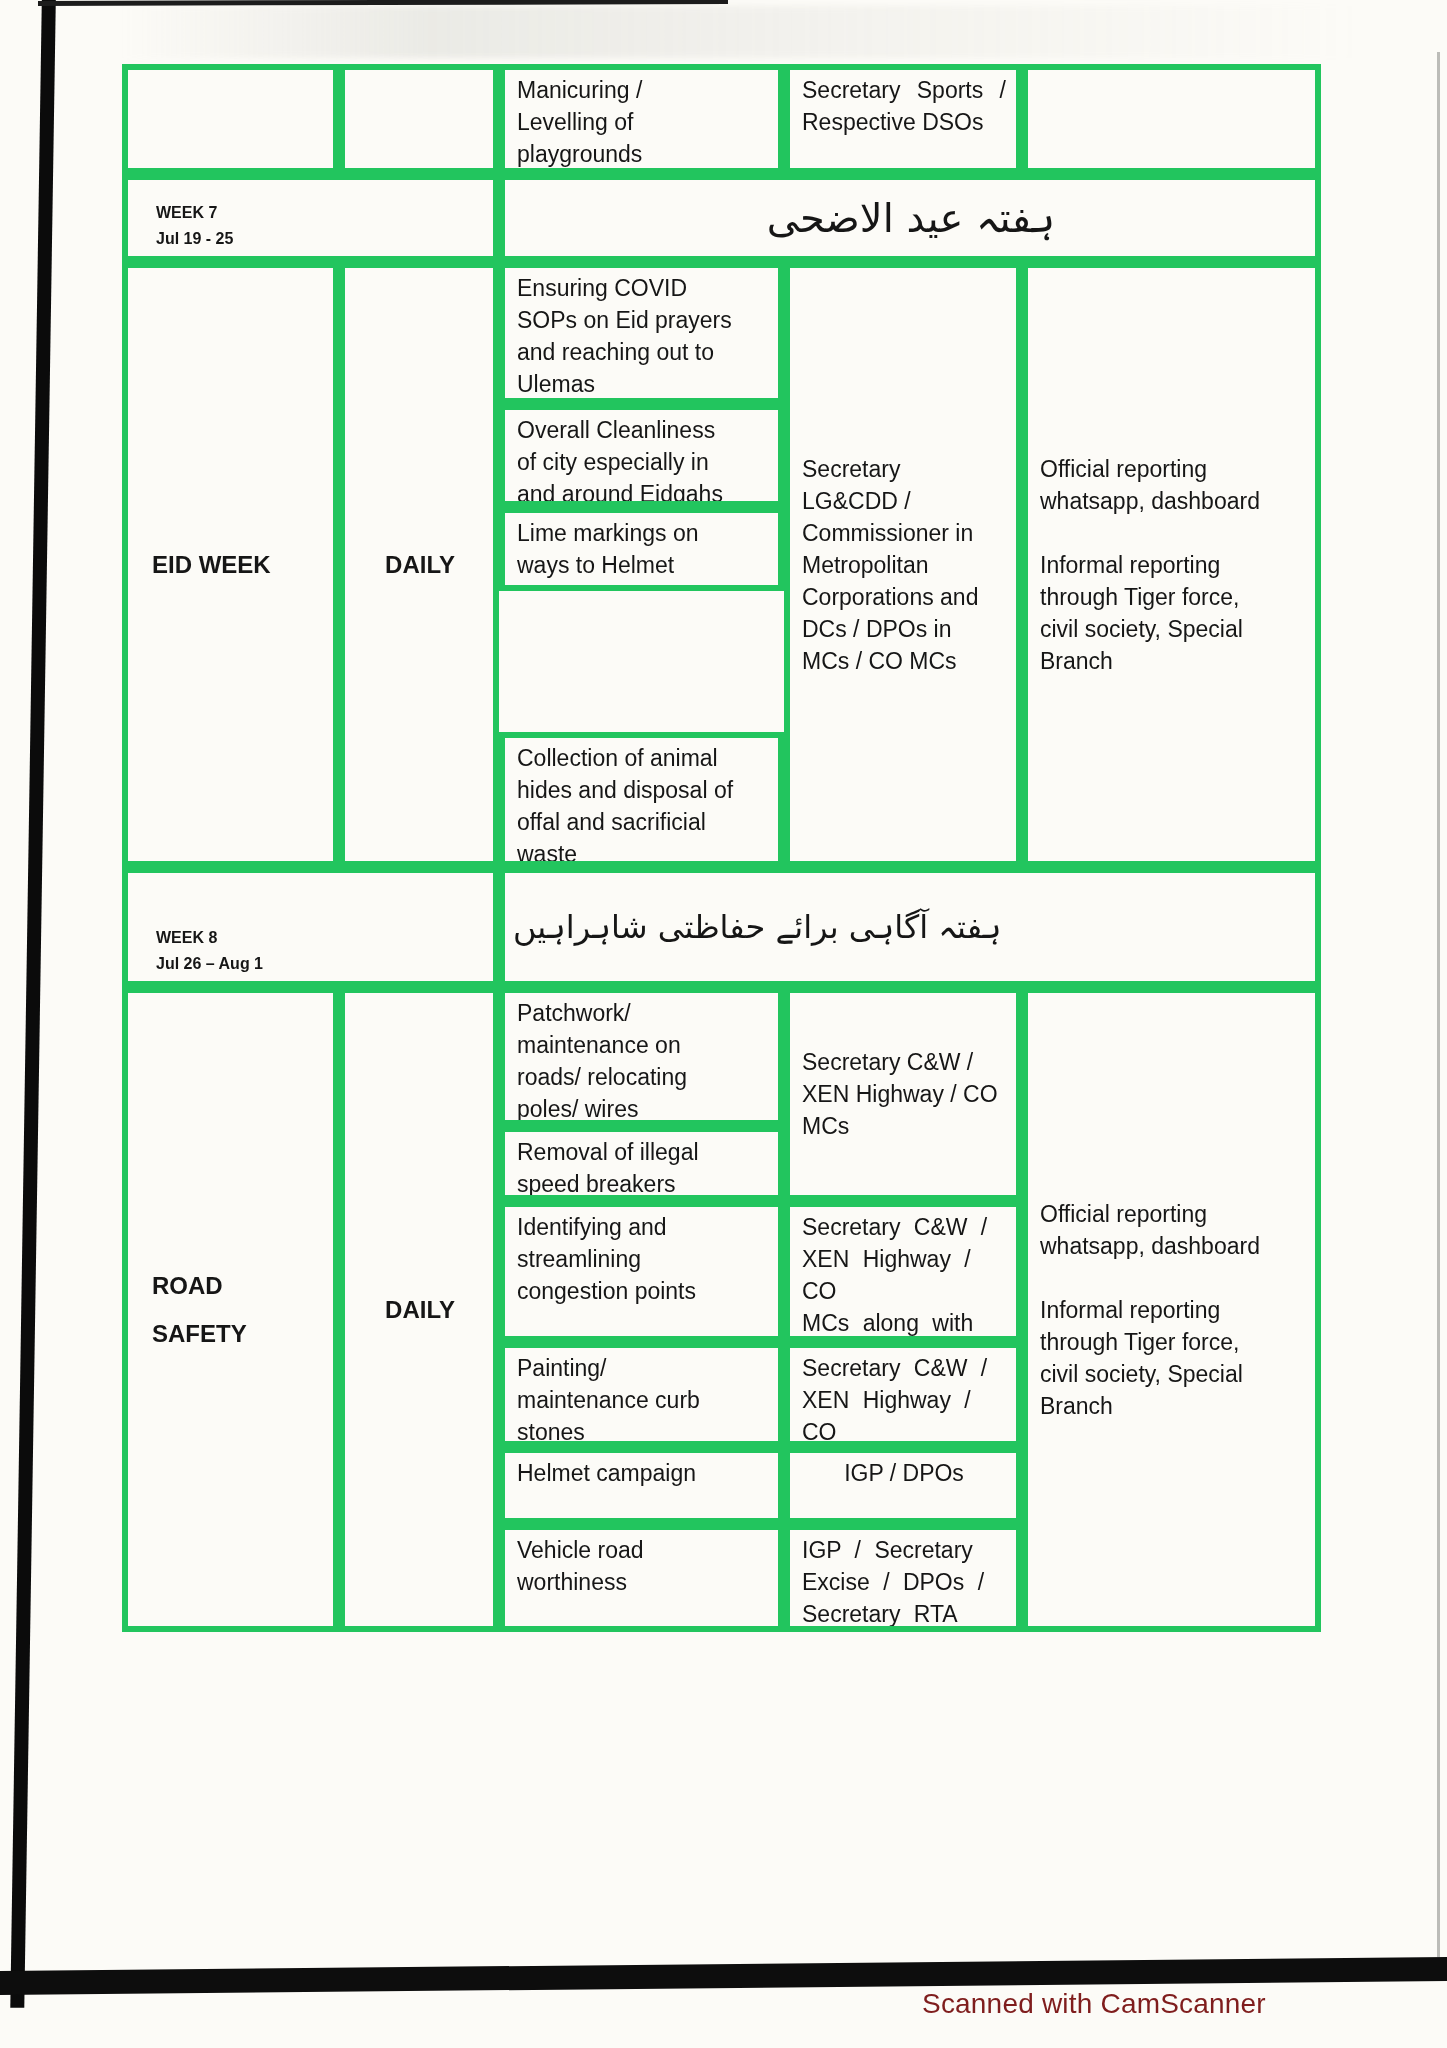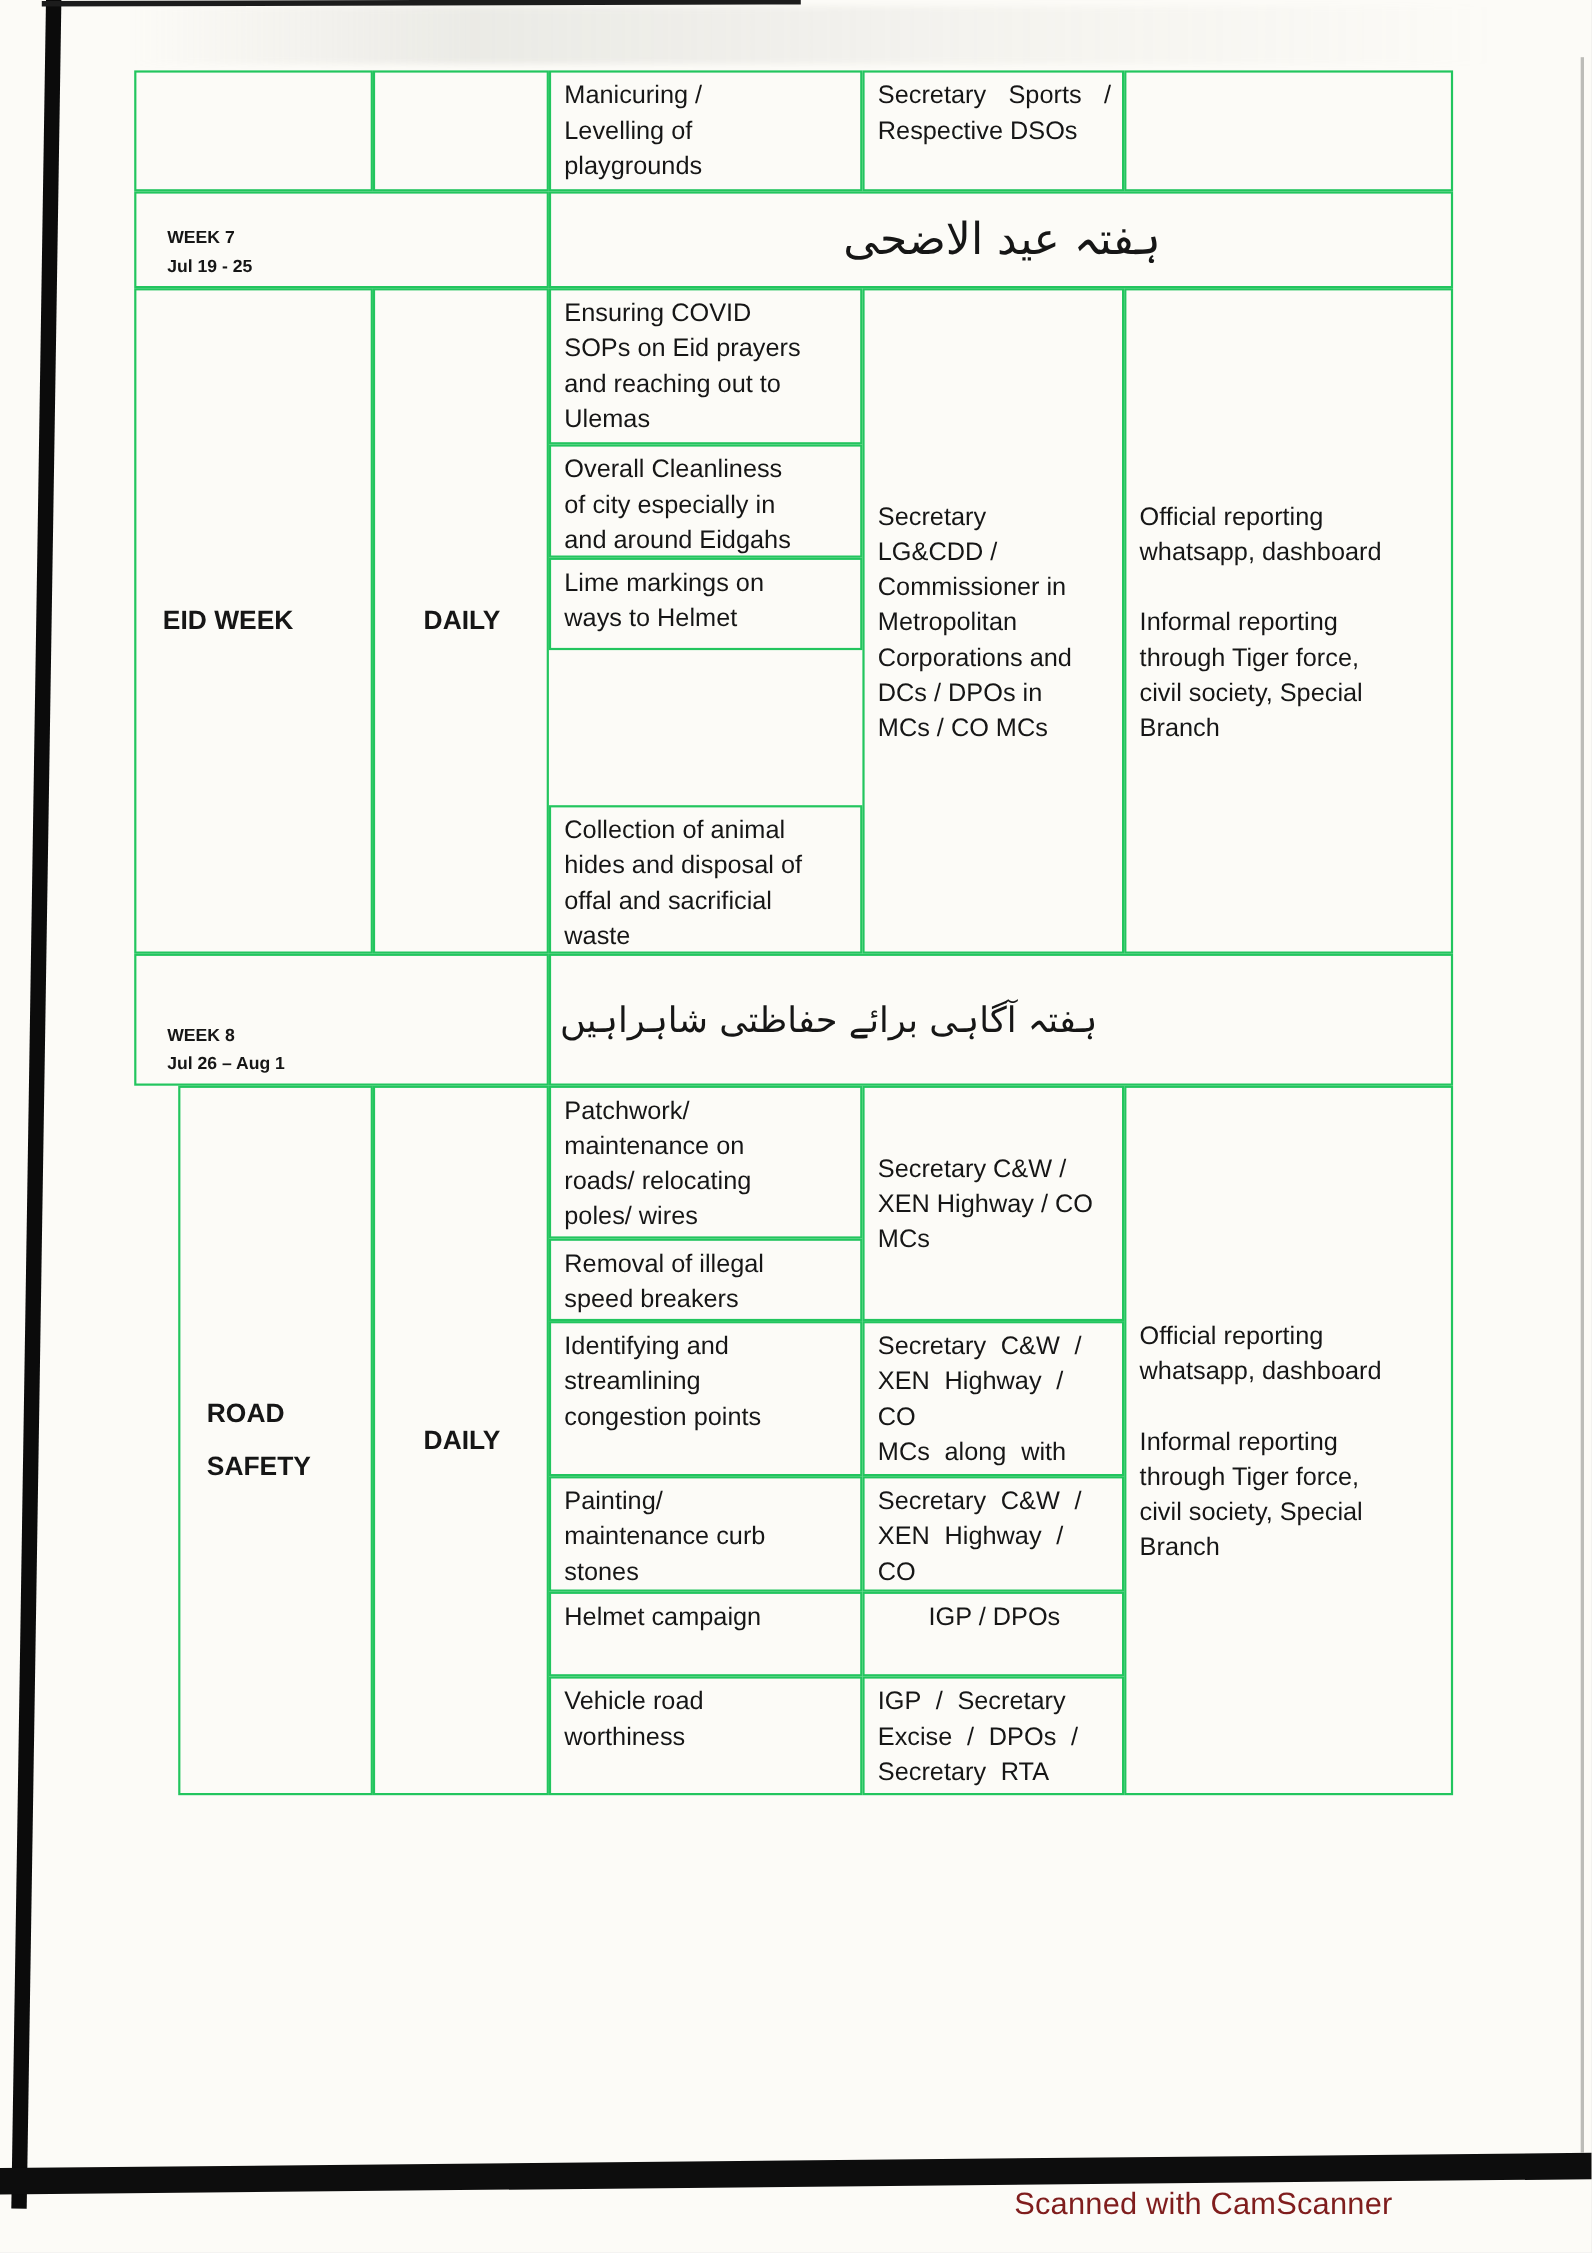--- a/index.html
+++ b/index.html
@@ -36,35 +36,35 @@
     font-size:28px; color:#7f1d1d; letter-spacing:.2px;
   }
   
   .tbl{
     position:absolute; left:122px; top:64px;
     display:grid;
     grid-template-columns:217px 160px 285px 238px 299px;
     grid-template-rows:110px 88px 142px 103px 84px 141px 135px 120px 139px 75px 141px 105px 77px 108px;
   }
   .c{
-    border:2px solid #22c55e; box-sizing:border-box;
+    border:6px solid #22c55e; box-sizing:border-box;
     font-size:23px; line-height:32px;
     padding:4px 10px 4px 12px; overflow:hidden;
   }
   .ml{white-space:pre-line;}
   .vc{display:flex; flex-direction:column; justify-content:center;}
   .b{font-weight:bold;}
   .jus{text-align:justify;}
   .wspread{word-spacing:7px;}
   .week-cell{
     display:flex; flex-direction:column; justify-content:flex-end;
     padding-left:28px; row-gap:0; font-weight:bold; font-size:16px; line-height:26px;
   }
   .section-cell{font-weight:bold; font-size:24px; padding-left:24px;}
-  .road-sec{line-height:48px;margin-left:40px;}
+  .road-sec{line-height:48px;}
   .urdu{direction:rtl; font-family:"DejaVu Sans", sans-serif; font-weight:normal;}
   .urdu-w7{font-size:40px; text-align:center; line-height:52px;}
   .urdu-w8{font-size:32px; text-align:left; padding-left:8px; line-height:46px;}
   
   .ga-r1c1{grid-area:1/1/2/2;} .ga-r1c2{grid-area:1/2/2/3;} .ga-r1c3{grid-area:1/3/2/4;}
   .ga-r1c4{grid-area:1/4/2/5;} .ga-r1c5{grid-area:1/5/2/6;}
   .ga-w7a{grid-area:2/1/3/3;} .ga-w7b{grid-area:2/3/3/6;}
   .ga-eidsec{grid-area:3/1/8/2;} .ga-eidfreq{grid-area:3/2/8/3;}
   .ga-e1{grid-area:3/3/4/4;} .ga-e2{grid-area:4/3/5/4;} .ga-e3{grid-area:5/3/6/4;}
   .ga-e4{grid-area:6/3/7/4;} .ga-e5{grid-area:7/3/8/4;}

